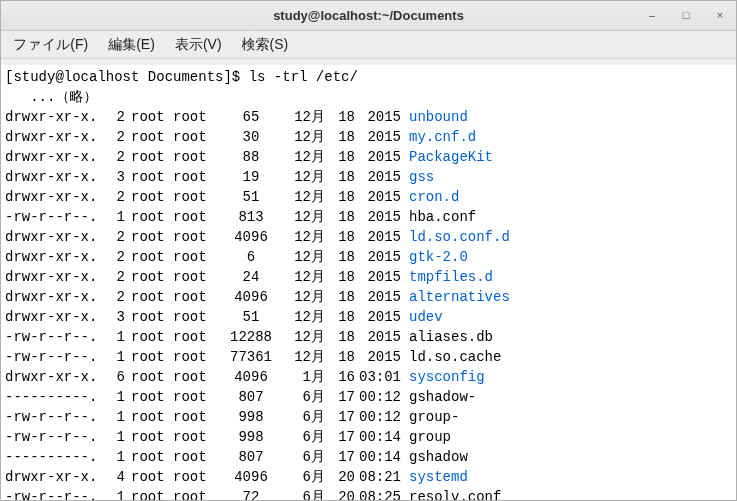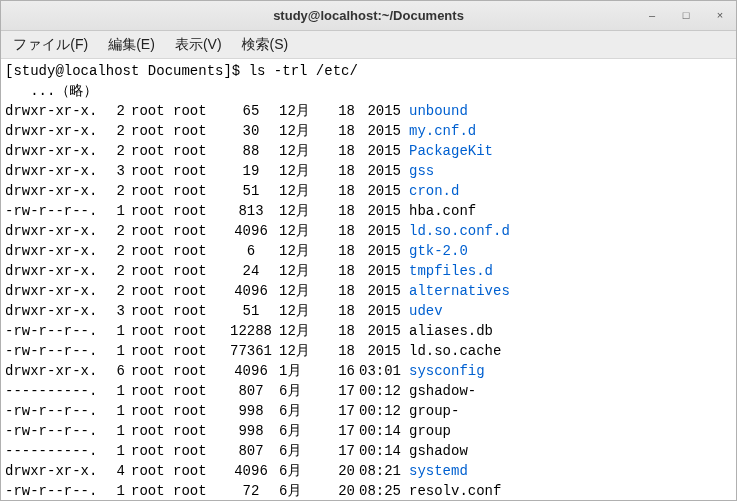--- a/index.html
+++ b/index.html
@@ -63,28 +63,29 @@
   .terminal {
     flex: 1;
     background: #ffffff;
     font-family: "Courier New", "DejaVu Sans Mono", monospace;
     font-size: 14px;
     line-height: 20px;
     color: #000;
     padding: 2px 4px 2px 4px;
     overflow: hidden;
     white-space: pre;
+    margin-top: 6px;
   }
   .line { display: flex; }
   .perm  { width: 90px; }
   .links { width: 30px; text-align: right; }
   .owner { width: 48px; text-align: left; padding-left: 6px; }
   .group { width: 50px; text-align: left; }
   .size  { width: 56px; text-align: center; }
-  .month { width: 46px; }
+  .month { width: 46px; text-align: right; }
   .day   { width: 30px; text-align: right; }
   .timeyr{ width: 54px; text-align: right; padding-right: 8px; }
   .name  { flex: 1; }
   .dir   { color: #0060d0; }
 </style>
 </head>
 <body>
 
 <div class="titlebar">
   <span class="titlebar-title">study@localhost:~/Documents</span>

